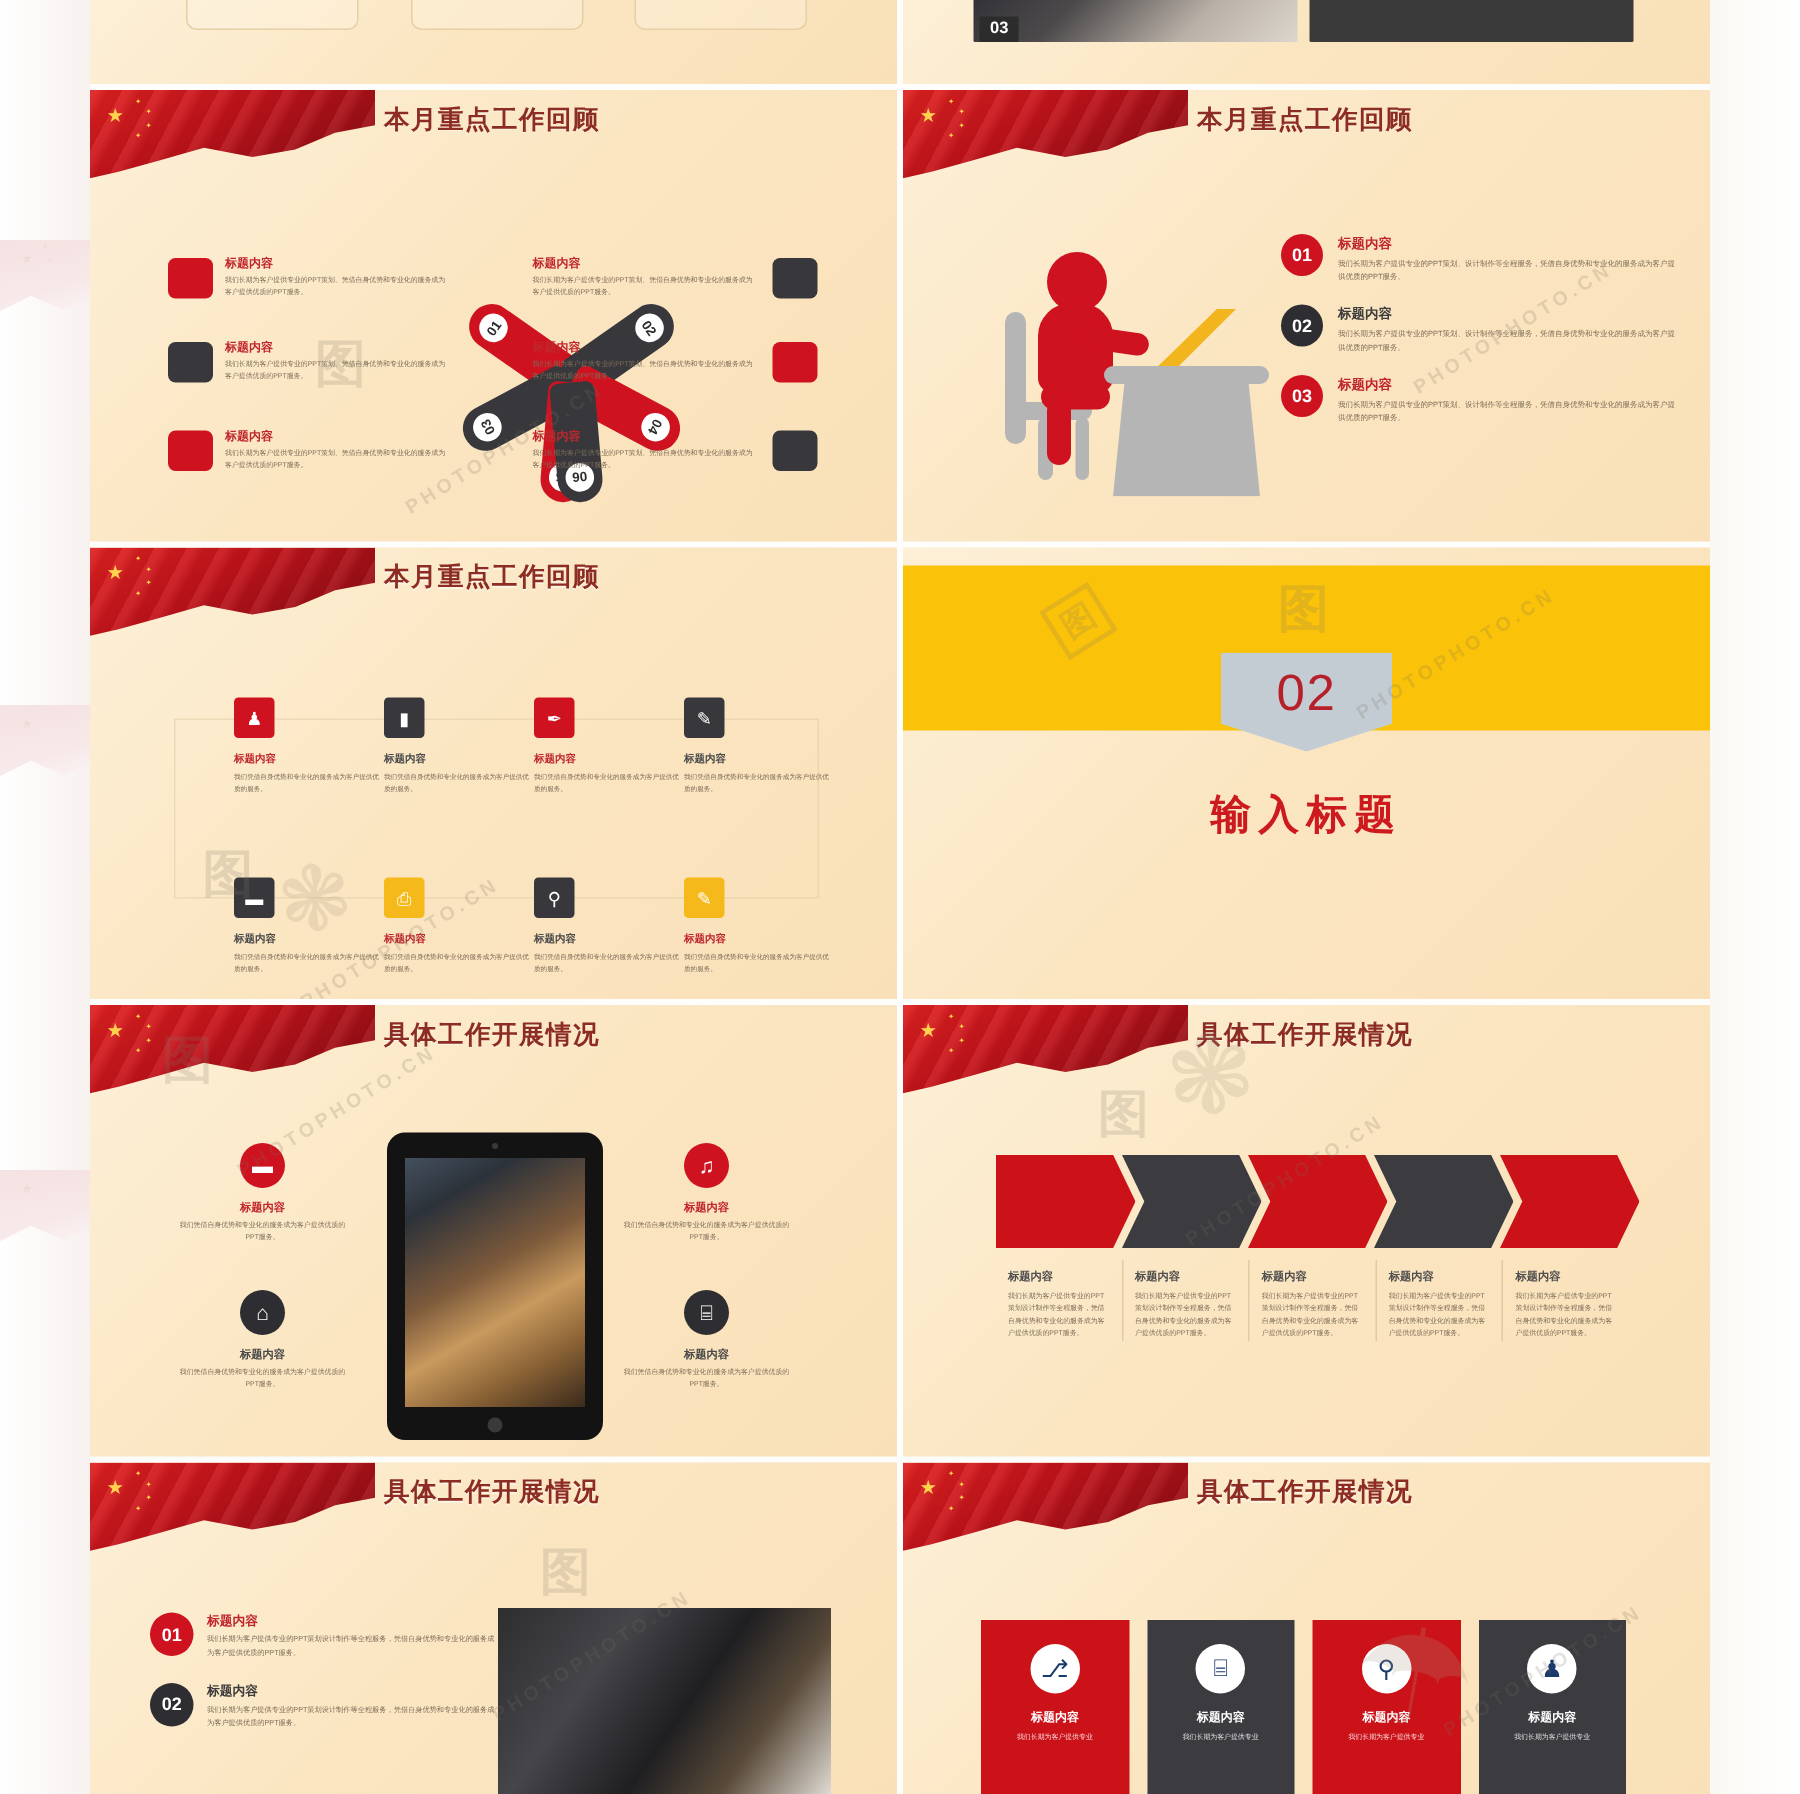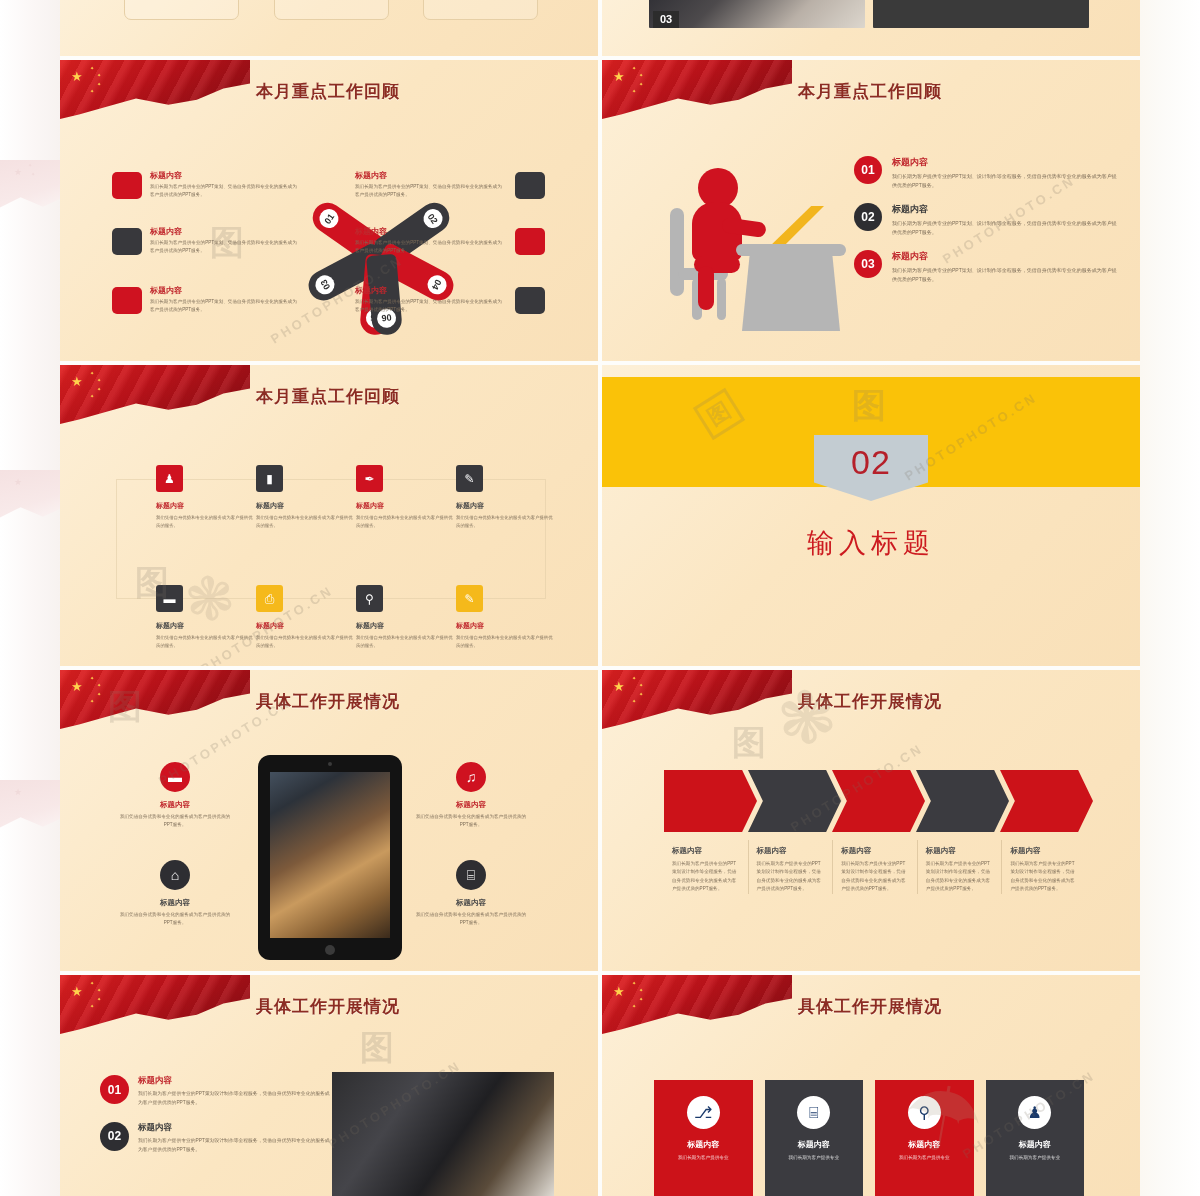--- a/index.html
+++ b/index.html
@@ -72,21 +72,21 @@
     opacity: .9;
   }
   .flag .star-big { position: absolute; left: 11px; top: 10px; color: #ffd34d; font-size: 13px; line-height: 1; }
   .flag .star-s   { position: absolute; color: #ffd34d; font-size: 5px; line-height: 1; }
   .flag .s1 { left: 30px; top: 6px; }
   .flag .s2 { left: 37px; top: 13px; }
   .flag .s3 { left: 37px; top: 22px; }
   .flag .s4 { left: 30px; top: 29px; }
 
   .slide-title {
-    position: absolute; left: 196px; top: 20px;
+    position: absolute; left: 196px; top: 8px;
     font-size: 17px; font-weight: bold; color: #8c2c23;
     letter-spacing: 1px;
     text-shadow: 0 1px 0 rgba(255,255,255,.5);
   }
 
   
   .card-part {
     position: absolute; width: 115px; height: 42px; top: -22px;
     border: 1px solid #e6cfa6; border-radius: 0 0 7px 7px;
     background: rgba(255,252,244,.25);
@@ -186,21 +186,21 @@
   .divider-band { position: absolute; left: 0; top: 12px; width: 100%; height: 110px; background: #fac208; }
   .divider-tag {
     position: absolute; left: 50%; top: 70px; transform: translateX(-50%);
     width: 114px; height: 66px; background: #c3ccd2;
     clip-path: polygon(0 0,100% 0,100% 72%,50% 100%,0 72%);
     display: flex; align-items: flex-start; justify-content: center; padding-top: 8px;
   }
   .divider-tag span { font-size: 34px; color: #b5202a; font-weight: 400; letter-spacing: 1px; }
   .divider-title {
     position: absolute; left: 0; right: 0; top: 160px; text-align: center;
-    font-size: 27px; font-weight: normal; color: #cc1a1f; letter-spacing: 5px;
+    font-size: 27px; font-weight: bold; color: #cc1a1f; letter-spacing: 5px;
   }
 
   
   .tablet {
     position: absolute; left: 198px; top: 85px; width: 144px; height: 205px;
     background: #131313; border-radius: 12px; padding: 17px 12px 22px;
   }
   .tablet .screen {
     width: 100%; height: 100%;
     background: linear-gradient(150deg,#44505e 0%,#2c323a 18%,#7d5a3b 45%,#c99a5e 62%,#8a6235 80%,#3a2a1b 100%);

